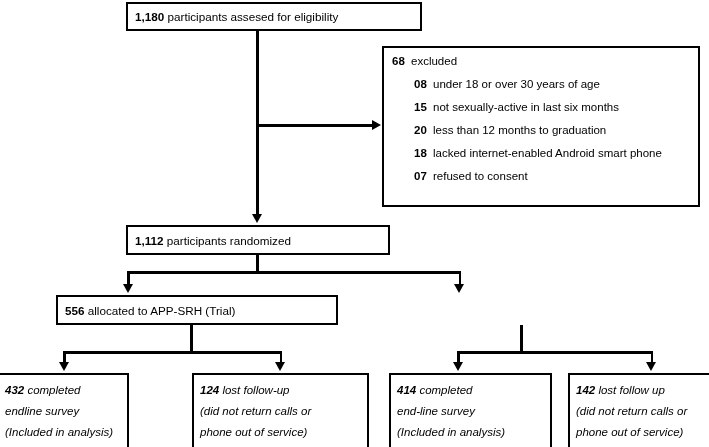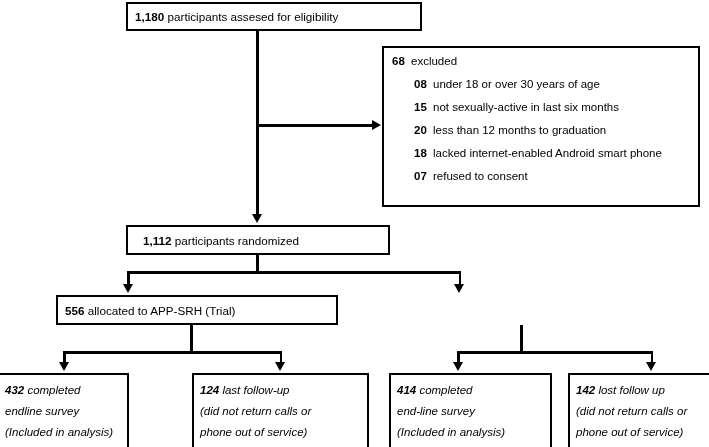--- a/index.html
+++ b/index.html
@@ -115,21 +115,21 @@
   <div class="box" id="excluded-box" style="left:382px; top:46px; width:318px; height:161px;">
     <div class="ex-head"><span class="num">68</span> <span>excluded</span></div>
 
     <div class="ex-item"><span class="num">08</span> <span>under 18 or over 30 years of age</span></div>
     <div class="ex-item"><span class="num">15</span> <span>not sexually-active in last six months</span></div>
     <div class="ex-item"><span class="num">20</span> <span>less than 12 months to graduation</span></div>
     <div class="ex-item"><span class="num">18</span> <span>lacked internet-enabled Android smart phone</span></div>
     <div class="ex-item"><span class="num">07</span> <span>refused to consent</span></div>
   </div>
 
-  <div class="box one-line" id="randomized-box" style="left:126px; top:225px; width:264px; height:30px;padding-left:8px;">
+  <div class="box one-line" id="randomized-box" style="left:126px; top:225px; width:264px; height:30px;">
     <div class="line"><span class="b">1,112</span> <span>participants randomized</span></div>
   </div>
 
   <div class="vline" style="left:256px; top:255px; height:18px;"></div>
   <div class="hline" style="left:127px; top:271px; width:334px;"></div>
   <div class="vline" style="left:127px; top:271px; height:15px;"></div>
   <div class="arrow-down" style="left:122.5px; top:284px;"></div>
   <div class="vline" style="left:458.5px; top:271px; height:15px;"></div>
   <div class="arrow-down" style="left:454px; top:284px;"></div>
 
@@ -152,21 +152,21 @@
   <div class="vline" style="left:650.5px; top:351px; height:13px;"></div>
   <div class="arrow-down" style="left:646px; top:362px;"></div>
 
   <div class="box stack" id="trial-completed-box" style="left:-3px; top:373px; width:132px; height:76px;">
     <div class="line"><span class="b">432</span> <span>completed</span></div>
     <div class="line">endline survey</div>
     <div class="line">(Included in analysis)</div>
   </div>
 
   <div class="box stack" id="trial-lost-box" style="left:192px; top:373px; width:177px; height:76px;">
-    <div class="line"><span class="b">124</span> <span>last follow-up</span></div>
+    <div class="line"><span class="b">124</span> <span>lost follow-up</span></div>
     <div class="line">(did not return calls or</div>
     <div class="line">phone out of service)</div>
   </div>
 
   <div class="box stack" id="control-completed-box" style="left:389px; top:373px; width:163px; height:76px;">
     <div class="line"><span class="b">414</span> <span>completed</span></div>
     <div class="line">end-line survey</div>
     <div class="line">(Included in analysis)</div>
   </div>
 

